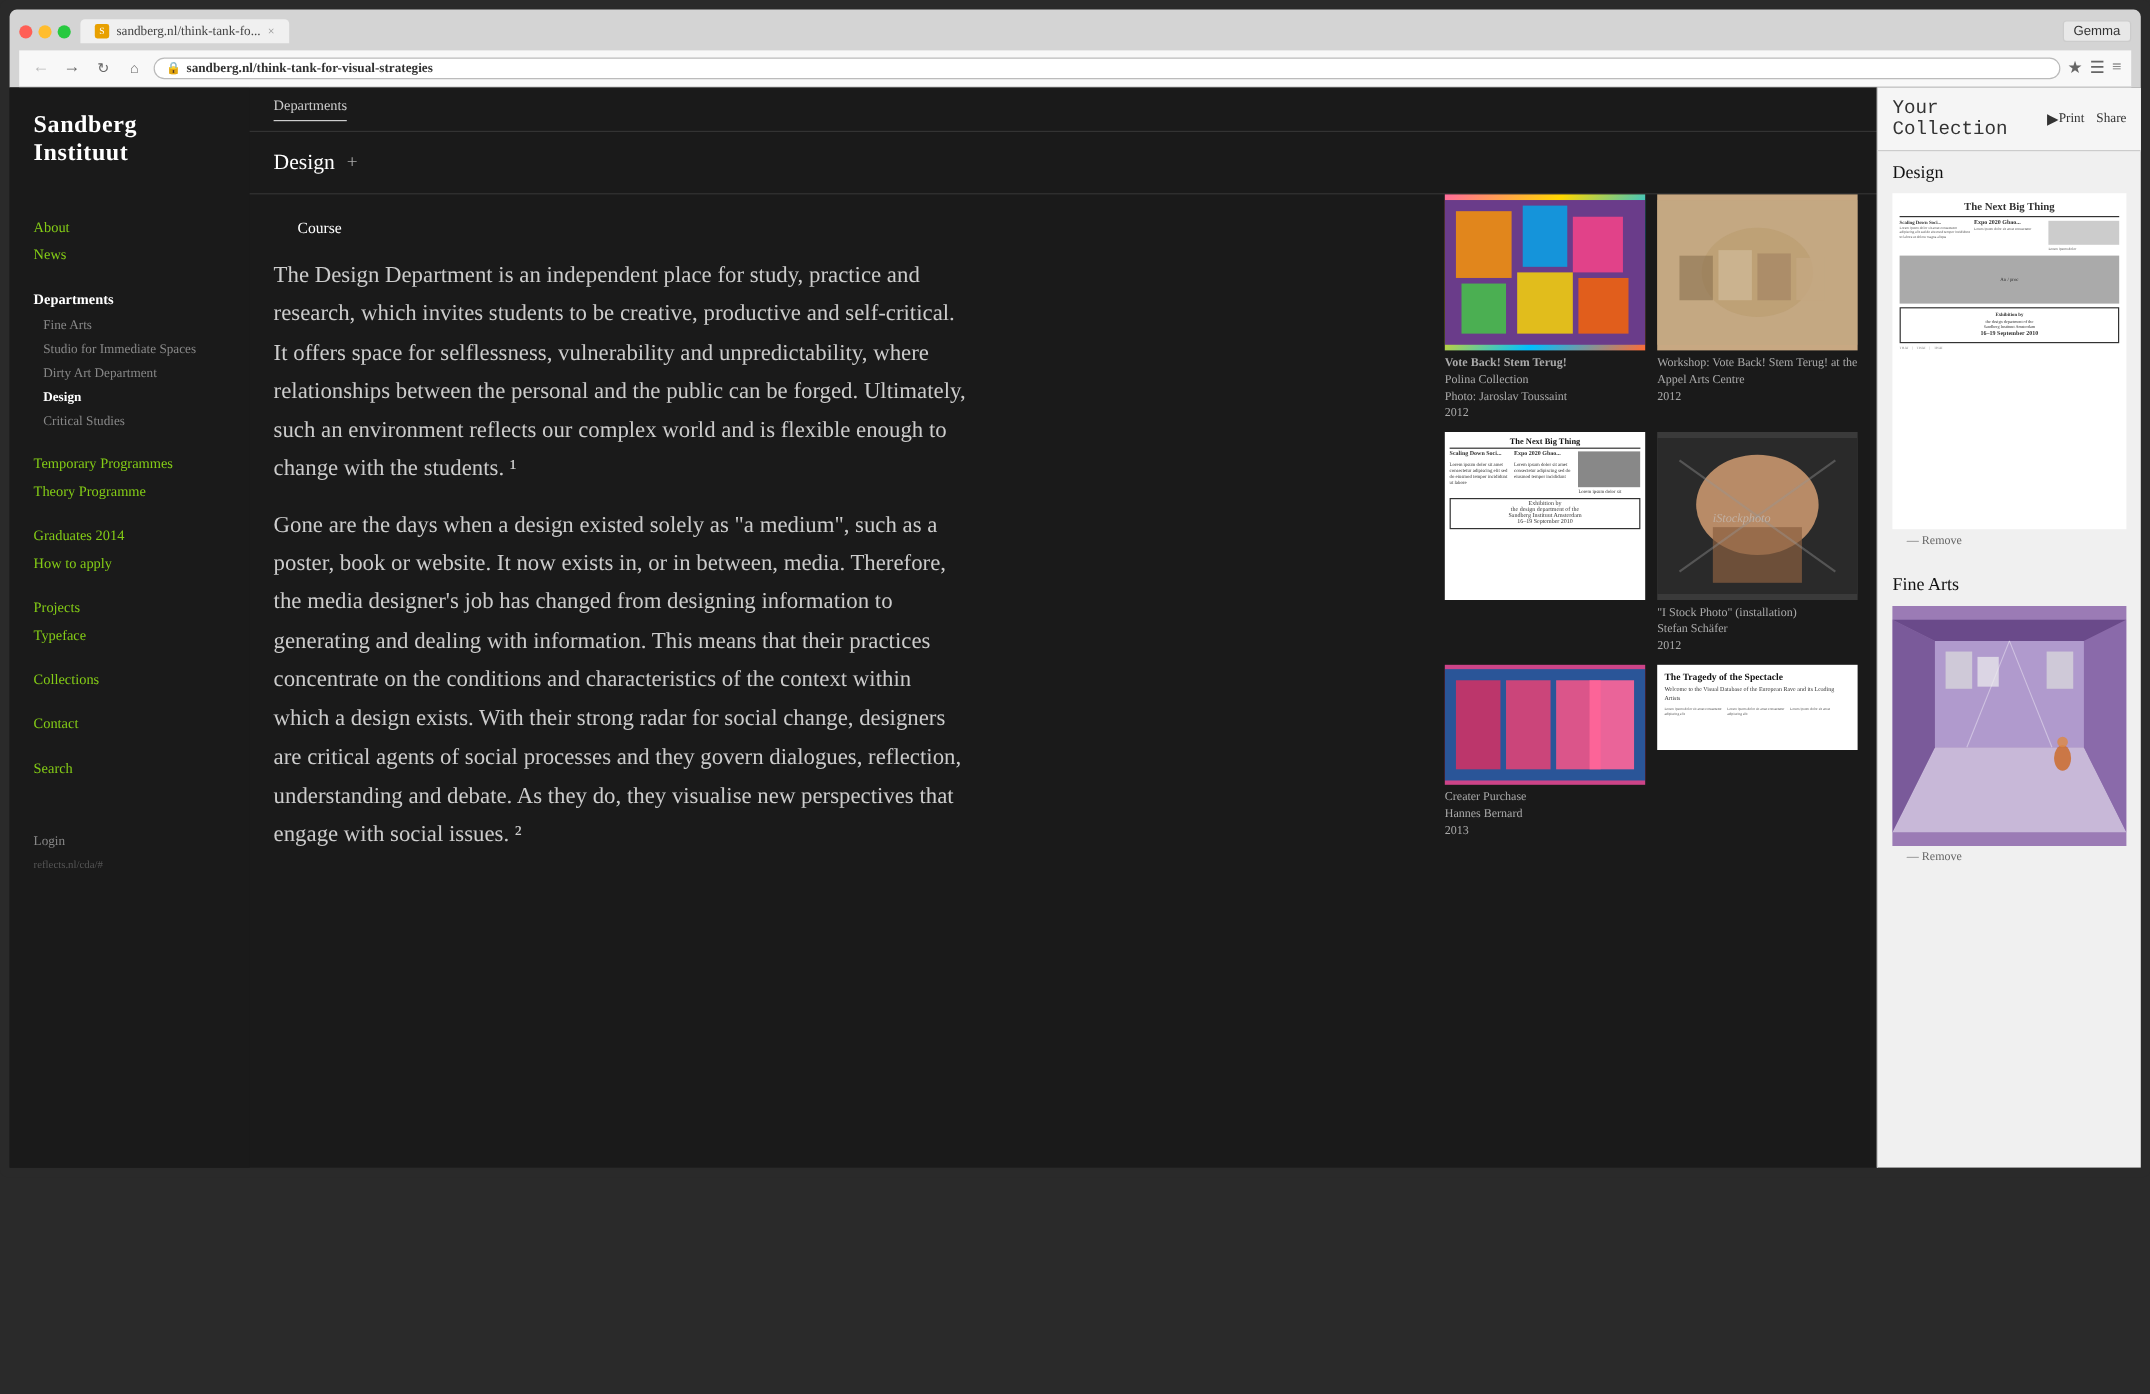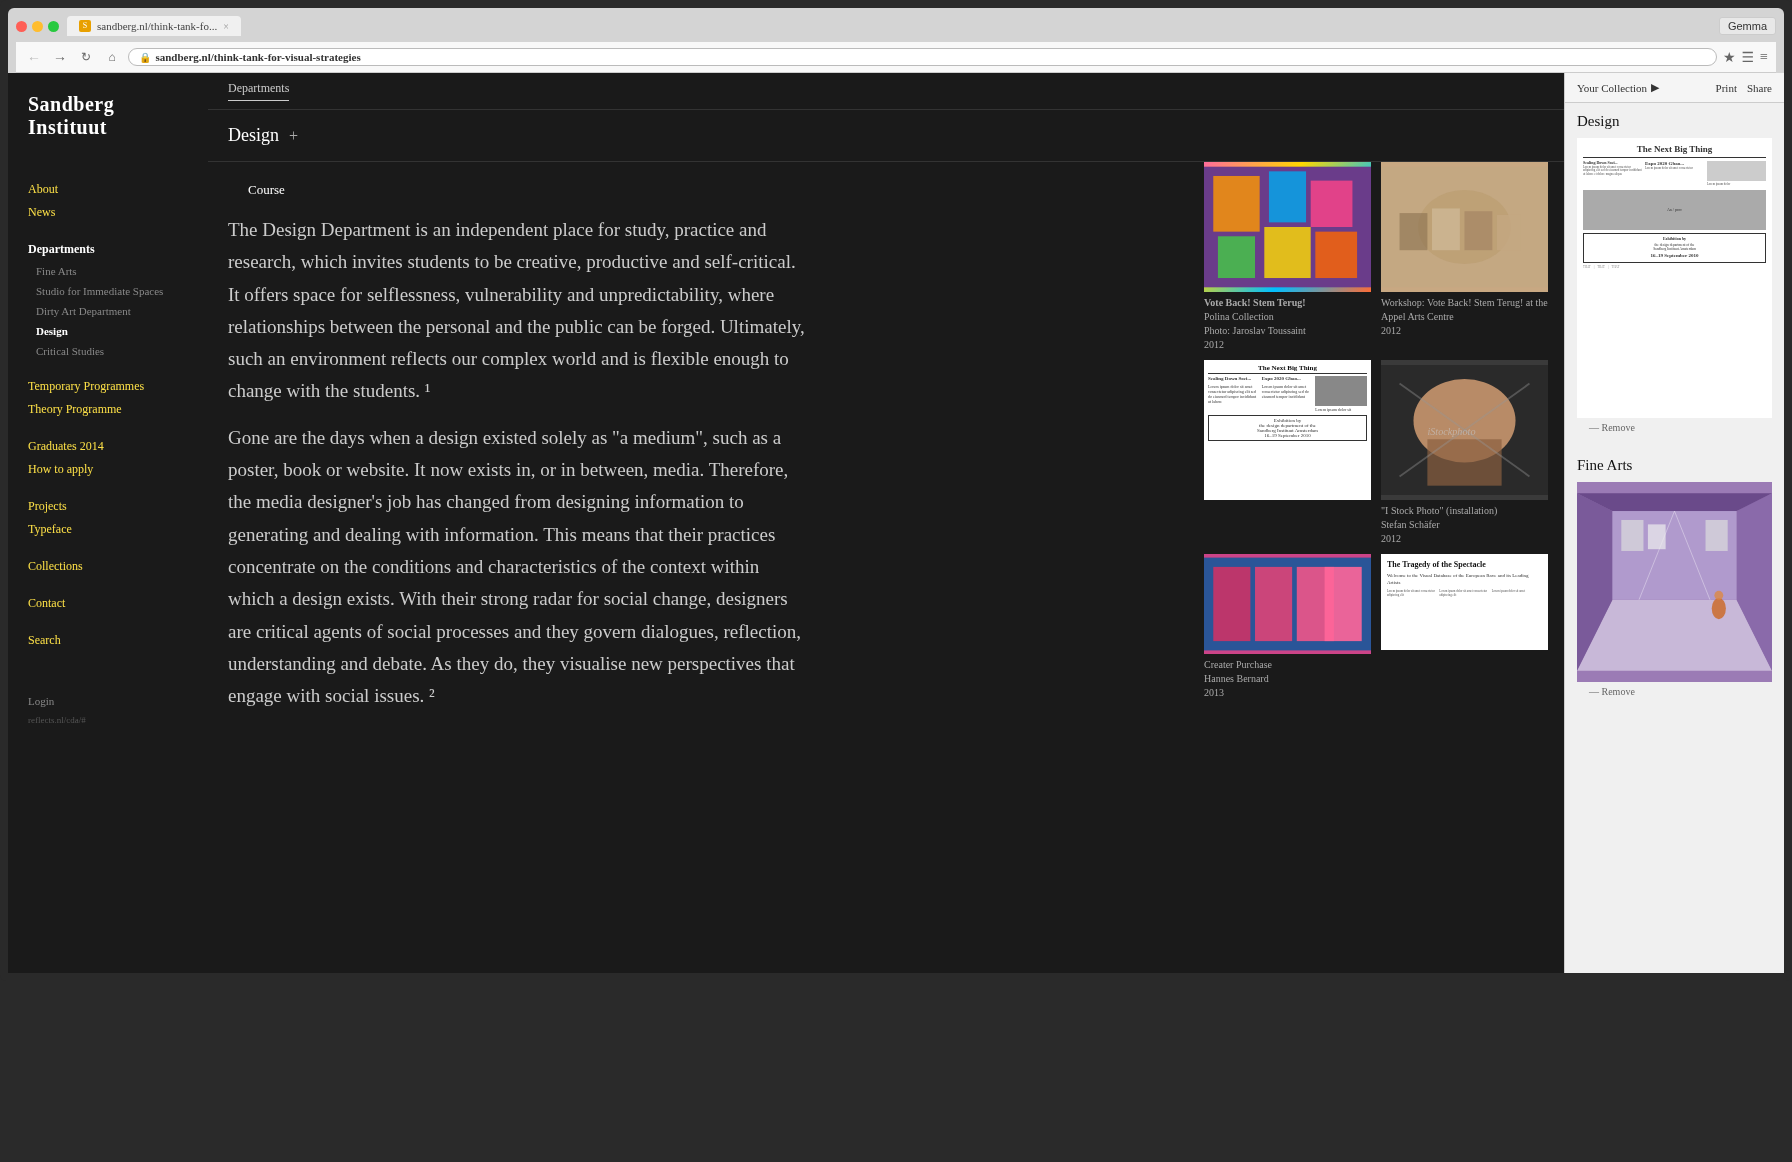--- a/index.html
+++ b/index.html
@@ -30,21 +30,21 @@
     .gemma-btn { background: #e8e8e8; border: 1px solid #ccc; border-radius: 3px; padding: 2px 8px; font-size: 11px; color: #333; cursor: pointer; }
 
     
     .page-wrapper { background: #1a1a1a; display: flex; min-height: 900px; }
 
     
     .sidebar { width: 200px; background: #1a1a1a; padding: 20px 20px; flex-shrink: 0; color: #ccc; }
     .sidebar-logo { color: white; font-size: 20px; font-weight: bold; margin-bottom: 40px; letter-spacing: 0.5px; font-family: 'Georgia', serif; }
 
     .sidebar-nav { display: flex; flex-direction: column; gap: 2px; }
-    .nav-item { font-size: 12px; color: #fde047; cursor: pointer; padding: 3px 0; }
+    .nav-item { font-size: 12px; color: #84cc16; cursor: pointer; padding: 3px 0; }
     .nav-item.active { color: white; font-weight: bold; }
     .nav-item.sub { padding-left: 8px; font-size: 11px; color: #888; }
     .nav-item.sub.active { color: white; font-weight: bold; }
     .nav-separator { height: 12px; }
     .sidebar-login { font-size: 11px; color: #888; cursor: pointer; margin-top: 40px; }
 
     
     .top-nav { background: #1a1a1a; border-bottom: 1px solid #333; padding: 8px 20px; display: flex; align-items: center; gap: 20px; }
     .top-nav-item { font-size: 12px; color: #aaa; cursor: pointer; padding-bottom: 4px; }
     .top-nav-item.active { color: #ccc; border-bottom: 1px solid #ccc; }
@@ -74,21 +74,21 @@
     .img-placeholder { width: 100%; height: 120px; background: #444; display: flex; align-items: center; justify-content: center; font-size: 10px; color: #888; overflow: hidden; position: relative; }
     .img-placeholder.colorful { background: linear-gradient(135deg, #ff6b9d, #ffd700, #00bfff, #ff6b35); }
     .img-placeholder.workshop { background: #c8a882; }
     .img-placeholder.istock { background: #3a3a3a; }
     .img-placeholder.newspaper { background: #e8e8e8; }
     .img-placeholder.tragedy { background: white; }
 
     
     .right-panel { width: 220px; background: #f0f0f0; flex-shrink: 0; border-left: 1px solid #ccc; }
     .right-panel-header { padding: 8px 12px; border-bottom: 1px solid #ccc; display: flex; align-items: center; justify-content: space-between; background: #f5f5f5; }
-    .collection-label { font-size: 11px; color: #333; display: flex; align-items: center; gap: 4px; }
+    .collection-label { font-size: 16px; color: #333; display: flex; align-items: center; gap: 4px; font-family: Liberation Mono, monospace; }
     .right-panel-actions { display: flex; gap: 10px; }
     .right-panel-action { font-size: 11px; color: #333; cursor: pointer; }
     .right-panel-section { padding: 10px 12px; }
     .right-panel-section-title { font-size: 15px; color: #111; font-family: 'Georgia', serif; margin-bottom: 8px; }
     .newspaper-img { width: 100%; height: 280px; background: white; overflow: hidden; }
     .newspaper-content { padding: 6px; font-size: 5px; color: #333; line-height: 1.2; }
     .newspaper-header { font-size: 9px; font-weight: bold; text-align: center; border-bottom: 1px solid #333; padding-bottom: 2px; margin-bottom: 3px; }
     .remove-link { font-size: 10px; color: #666; cursor: pointer; padding: 4px 12px; display: block; }
     .right-panel-img2 { width: 100%; height: 200px; background: #9b7bb5; overflow: hidden; }
     .fine-arts-img { display: flex; align-items: center; justify-content: center; }
@@ -282,21 +282,21 @@
                   <rect x="130" y="10" width="40" height="80" fill="#ff6699" opacity="0.9"></rect>
                 </svg>
               </div>
               <div class="media-caption">
                 <span>Creater Purchase</span><br>
                 <span>Hannes Bernard</span><br>
                 <span>2013</span>
               </div>
             </div>
             <div class="media-item">
-              <div class="img-placeholder tragedy" style="height:96px; background:white; align-items:flex-start; justify-content:flex-start; padding:6px;">
+              <div class="img-placeholder tragedy" style="height:71px; background:white; align-items:flex-start; justify-content:flex-start; padding:6px;">
                 <div style="width:100%;">
                   <div style="font-size:8px; font-weight:bold; color:#111; margin-bottom:3px;">The Tragedy of the Spectacle</div>
                   <div style="font-size:5px; color:#333; line-height:1.4;">Welcome to the Visual Database of the European Rave and its Leading Artists</div>
                   <div style="margin-top:4px; display:flex; gap:2px;">
                     <div style="flex:1; font-size:3px; color:#555; line-height:1.3;">Lorem ipsum dolor sit amet consectetur adipiscing elit</div>
                     <div style="flex:1; font-size:3px; color:#555; line-height:1.3;">Lorem ipsum dolor sit amet consectetur adipiscing elit</div>
                     <div style="flex:1; font-size:3px; color:#555; line-height:1.3;">Lorem ipsum dolor sit amet</div>
                   </div>
                 </div>
               </div>

